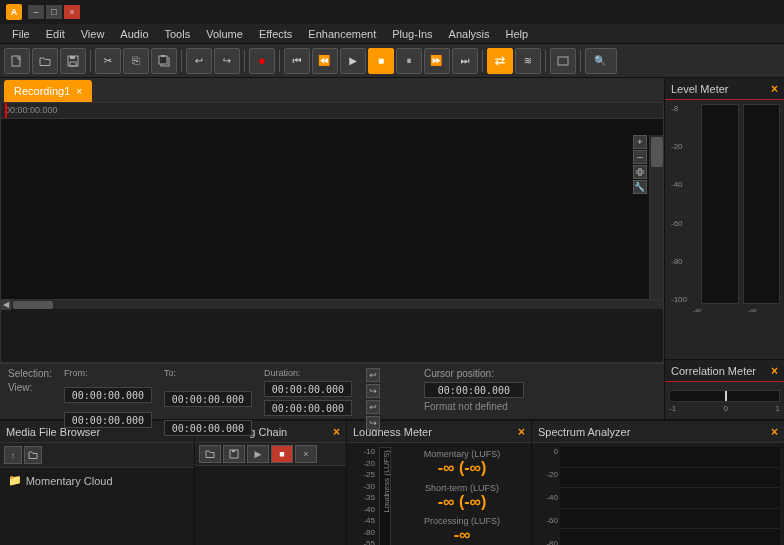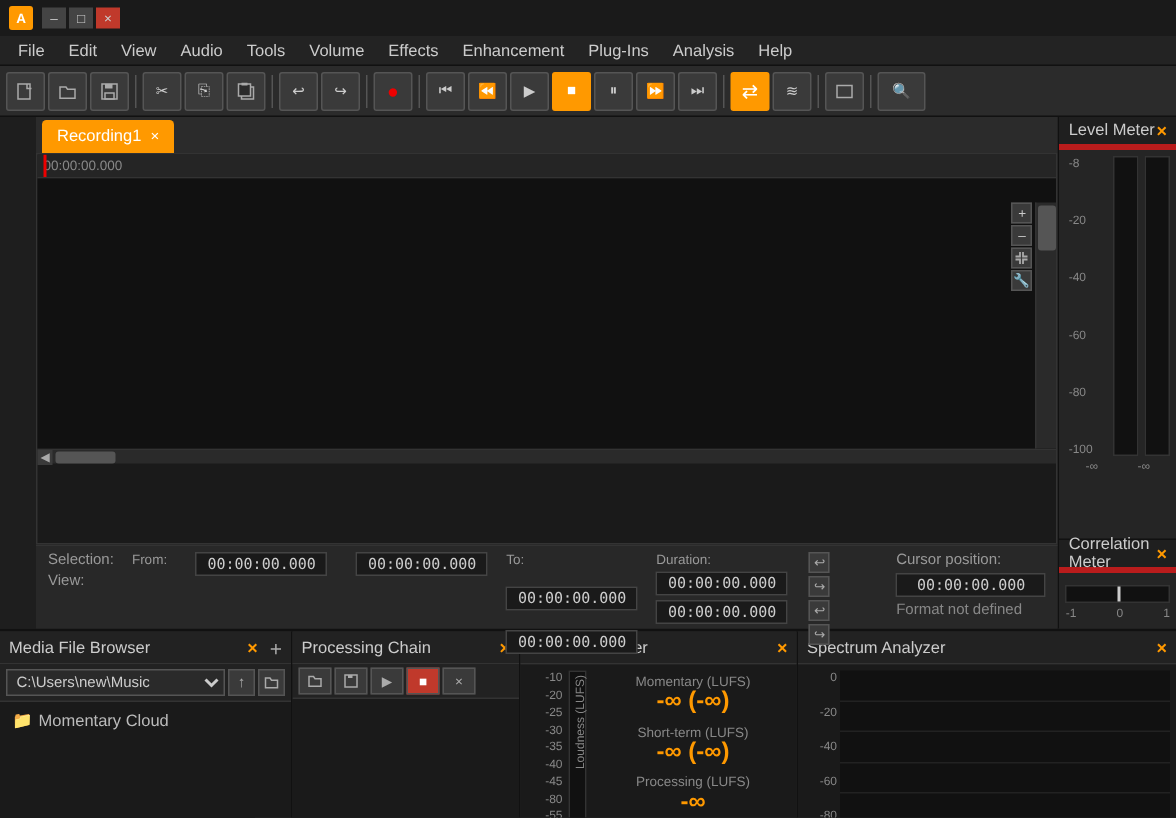--- a/index.html
+++ b/index.html
@@ -97,21 +97,20 @@
       height: calc(545px - 24px - 20px - 34px - 30px);
     }
 
     
     #track-area {
       flex: 1;
       background: #1e1e1e;
       position: relative;
       display: flex;
       flex-direction: column;
-      padding-left: 24px;
     }
 
     
     #tab-row {
       height: 24px;
       background: #2b2b2b;
       display: flex;
       align-items: flex-end;
       padding: 0 4px;
     }
@@ -249,21 +248,21 @@
       display: flex;
       flex-direction: column;
     }
     .panel-header {
       height: 22px;
       background: #1f1f1f;
       display: flex;
       align-items: center;
       justify-content: space-between;
       padding: 0 6px;
-      border-bottom: 4px solid #b91c1c;
+      border-bottom: 1px solid #b91c1c;
       font-size: 11px;
       color: #ccc;
     }
     .panel-close {
       color: #f90; font-size: 12px; cursor: pointer; font-weight: bold;
     }
     #level-meter-content {
       flex: 1;
       padding: 4px;
       display: flex;
@@ -629,21 +628,21 @@
       </div>
     </div>
 
     <div id="info-bar">
 
       <div style="display:flex; flex-direction:column; gap:3px;">
         <div style="font-size:10px; color:#999;">Selection:</div>
         <div style="font-size:10px; color:#999;">View:</div>
       </div>
 
-      <div style="display:flex; flex-direction:row; gap:19px;">
+      <div style="display:flex; flex-direction:column; gap:9px;">
         <div style="font-size:9px; color:#999;">From:</div>
         <input type="text" class="time-input" value="00:00:00.000" style="">
         <input type="text" class="time-input" value="00:00:00.000" style="">
       </div>
 
       <div style="display:flex; flex-direction:column; gap:13px;">
         <div style="font-size:9px; color:#999;">To:</div>
         <input type="text" class="time-input" value="00:00:00.000" style="">
         <input type="text" class="time-input" value="00:00:00.000" style="">
       </div>
@@ -725,23 +724,20 @@
   <div class="bp-section" id="media-browser">
     <div class="bp-tab-header">
       <span>Media File Browser</span>
       <div class="bp-tab-header-icons">
         <span class="bp-tab-close">×</span>
         <span class="bp-add-btn">+</span>
       </div>
     </div>
     <div class="bp-content">
       <div class="drive-select">
-        <select class="drive-dropdown">
-          <option>C:\Users\new\Music</option>
-        </select>
         <div class="drive-btn">↑</div>
         <div class="drive-btn">
           <svg width="10" height="10" viewBox="0 0 10 10">
               <path d="M1 2h3l1 1.5h4v5H1z" fill="none" stroke="#aaa" stroke-width="1"></path>
             </svg>
         </div>
       </div>
       <div class="file-list">
         <div class="file-item">
           <span class="file-icon">📁</span>

